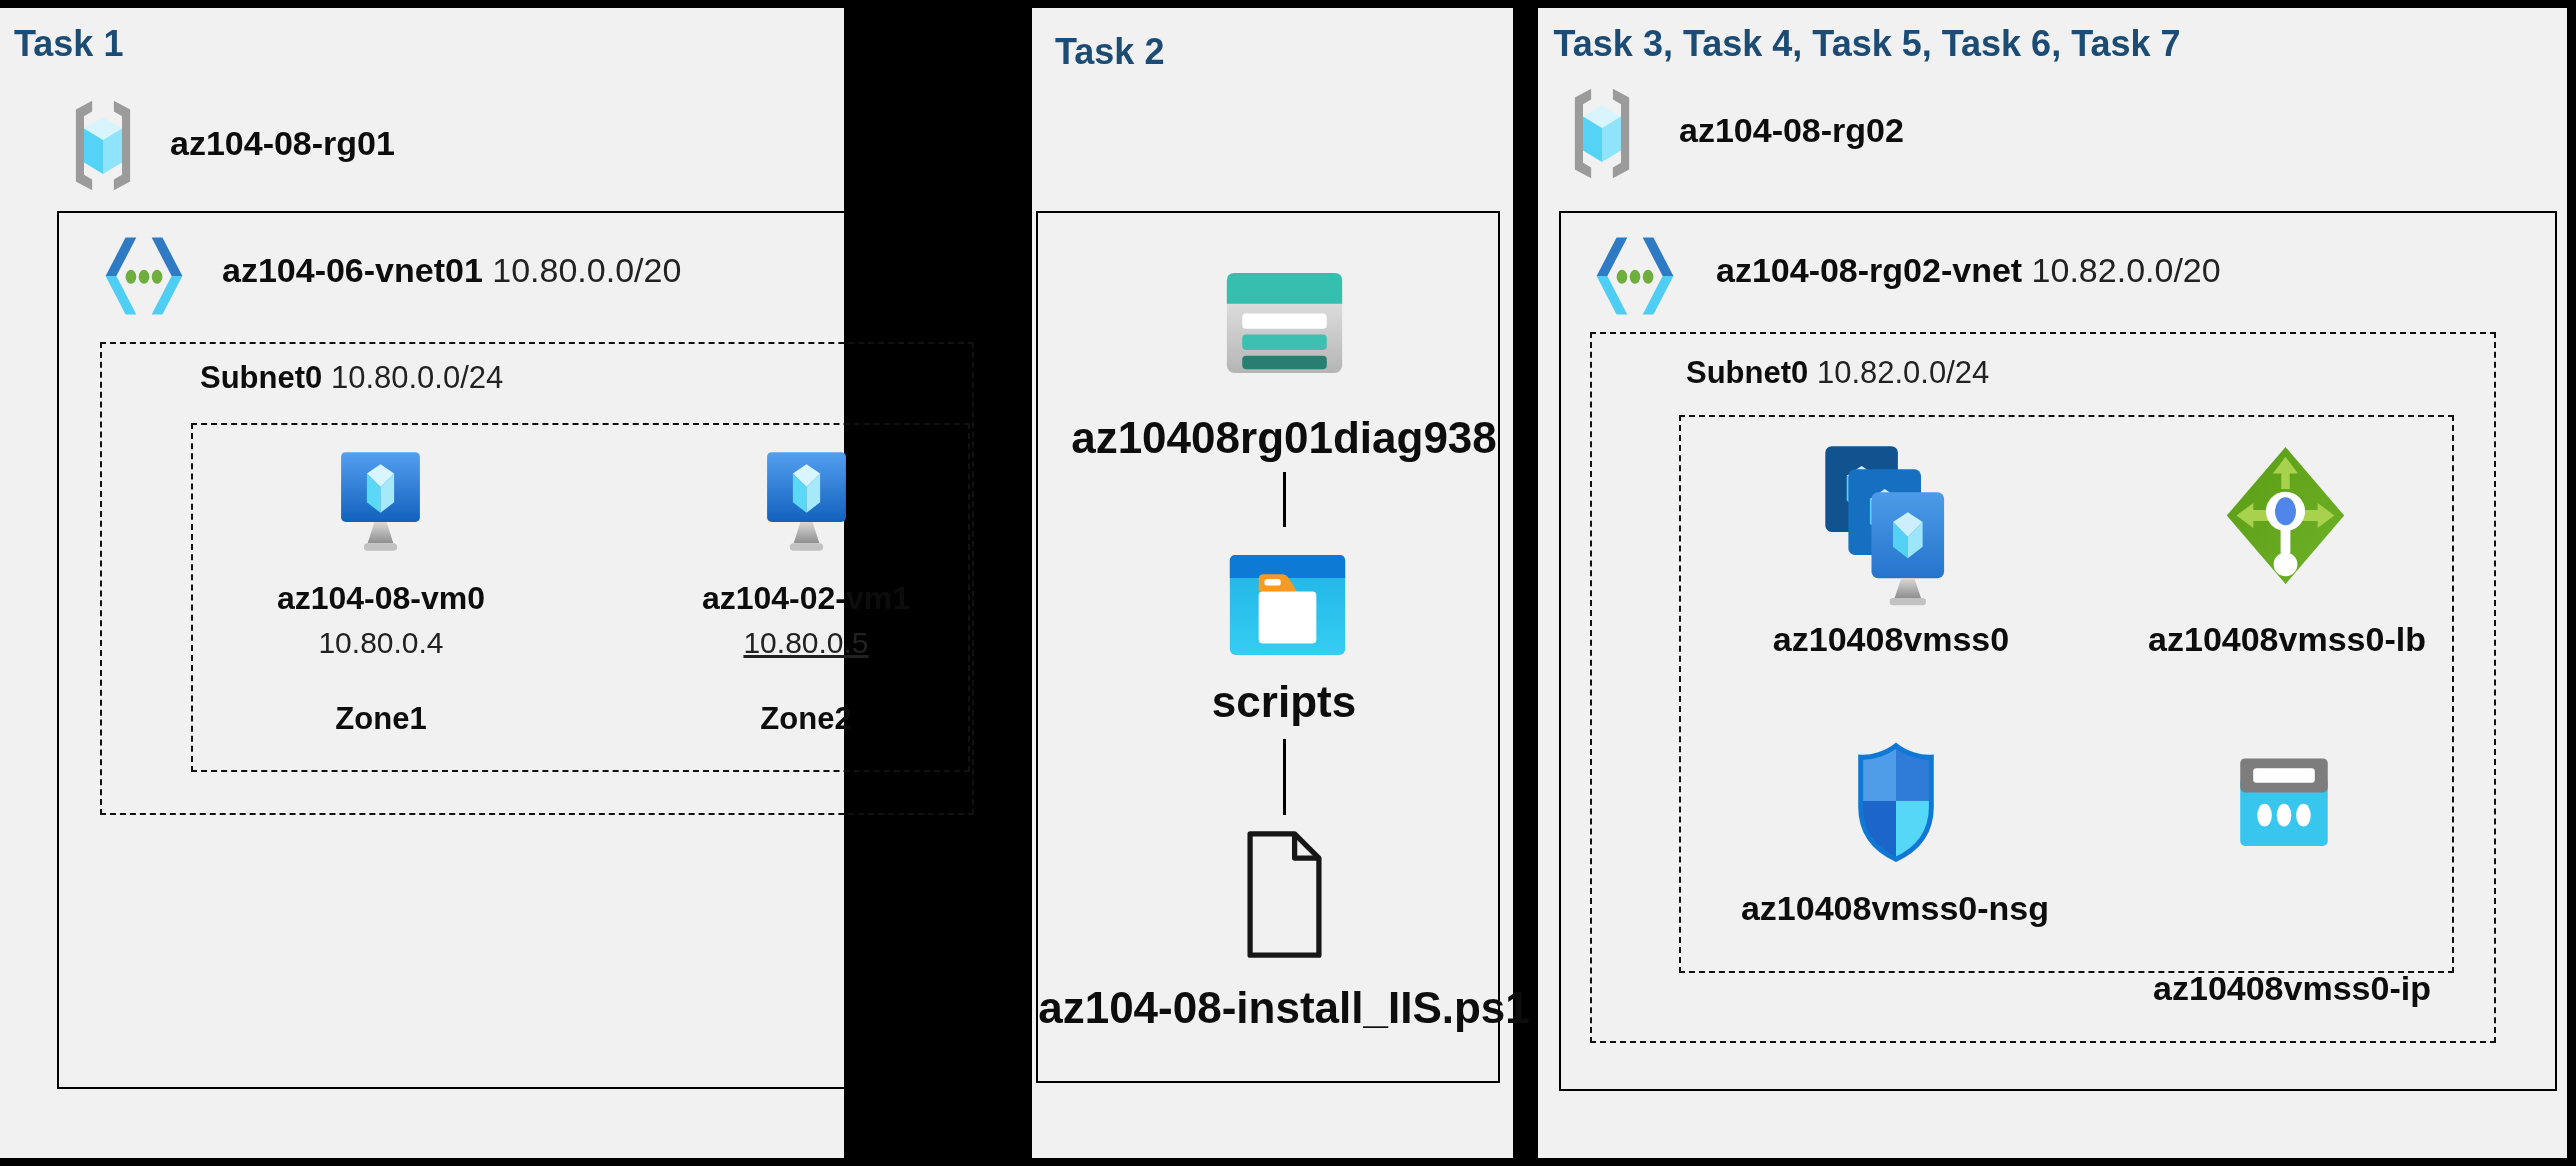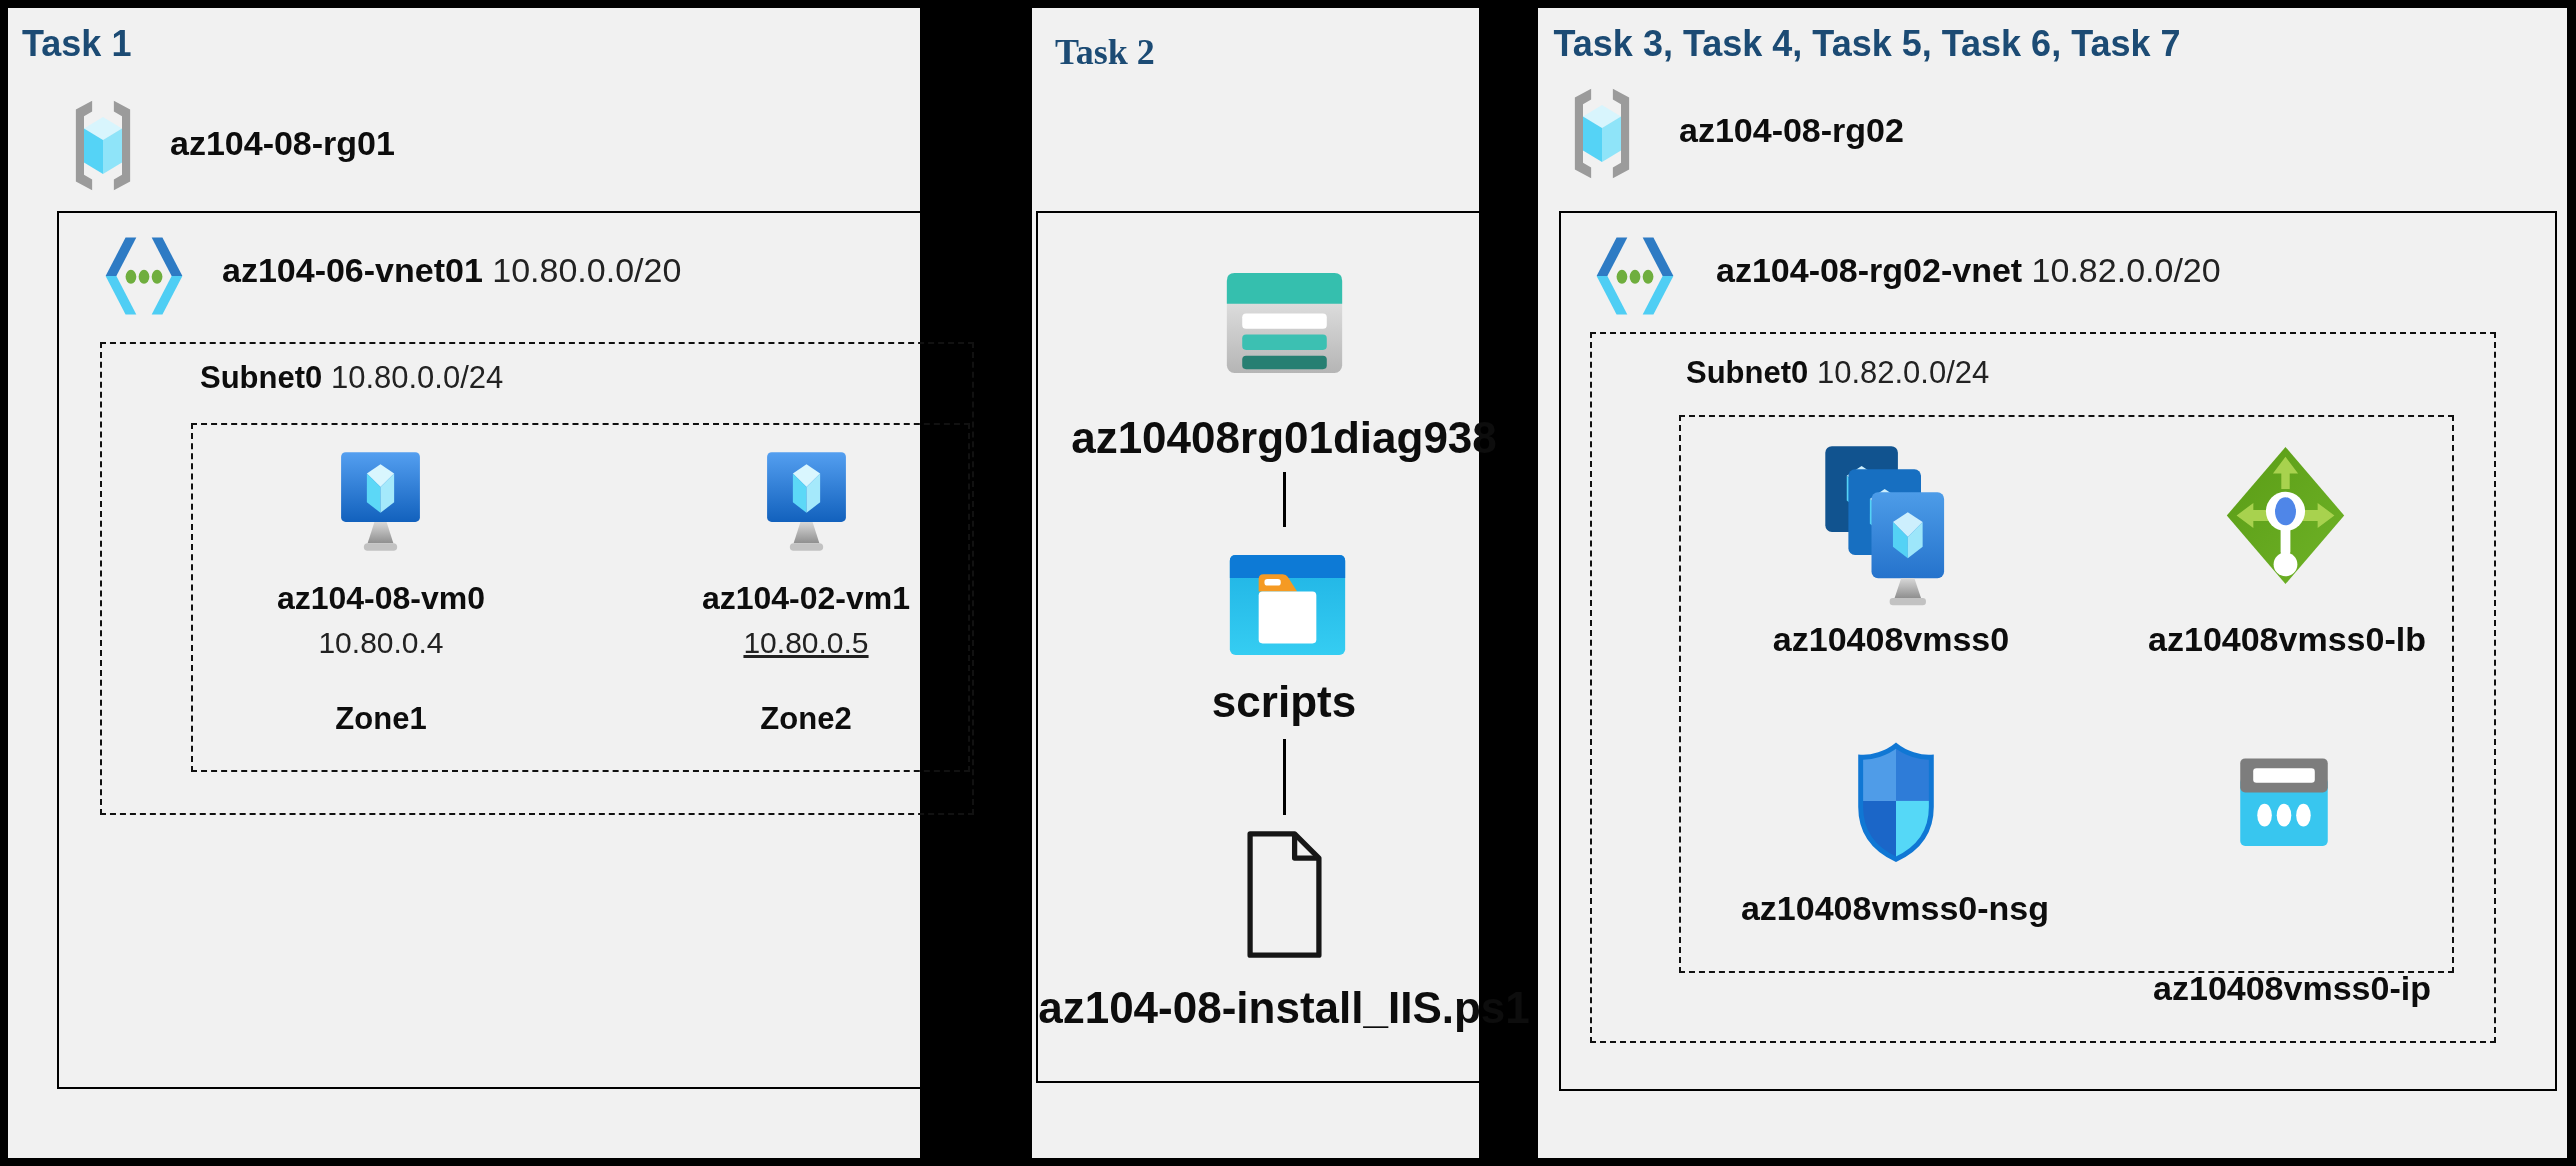--- a/index.html
+++ b/index.html
@@ -23,27 +23,27 @@
   .vm-zone{font-size:31px;font-weight:700;text-align:center;}
   .t2-label{font-size:44px;font-weight:700;}
   .t3-label{font-size:34px;font-weight:700;}
   svg{display:block;}
 </style>
 </head>
 <body>
 
 <div id="canvas">
 
-  <div class="panel" style="left:8px;width:912px;">
+  <div class="panel" style="left:0;width:832px;padding-left:12px;">
     <div class="abs heading" style="left:14px;top:15px;">Task 1</div>
   </div>
 
   <div class="abs" style="left:1013px;top:0;width:19px;height:1166px;background:#000;"></div>
 
-  <div class="panel" style="left:1032px;width:447px;font-family:Liberation Serif, serif;">
+  <div class="panel" style="left:1032px;width:481px;">
     <div class="abs heading" style="left:23px;top:23px;">Task 2</div>
   </div>
 
   <div class="abs" style="left:1513px;top:0;width:26px;height:1166px;background:#000;"></div>
 
   <div class="panel" style="left:1538px;width:1029px;">
     <div class="abs heading" style="left:15.5px;top:15px;">Task 3, Task 4, Task 5, Task 6, Task 7</div>
   </div>
 
   <div class="abs" style="left:62px;top:98px;">

